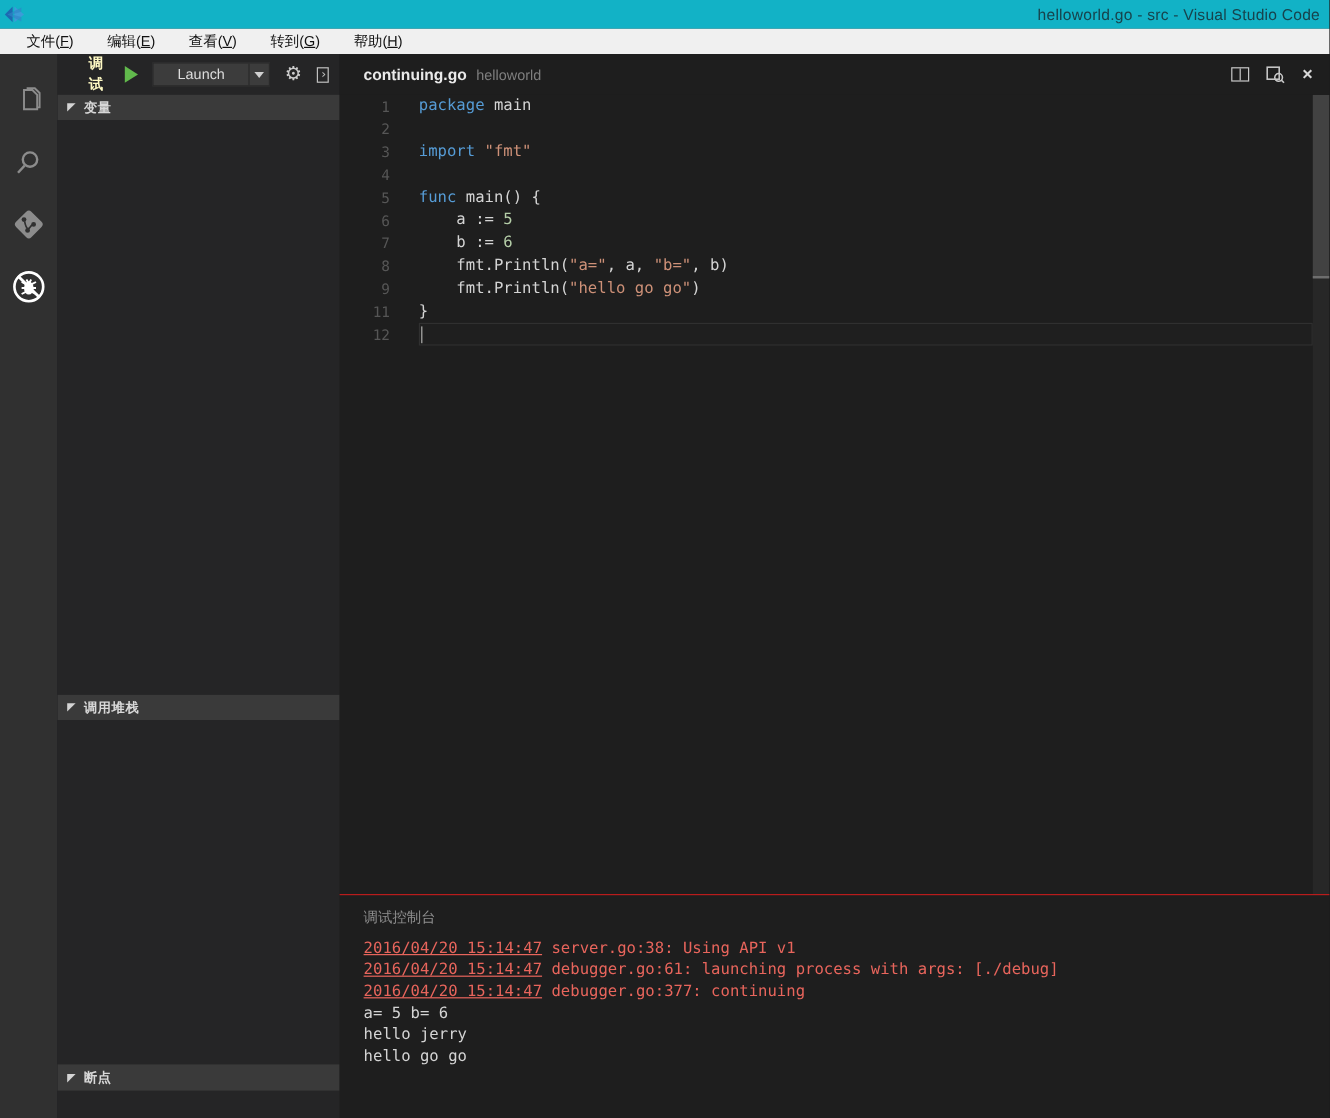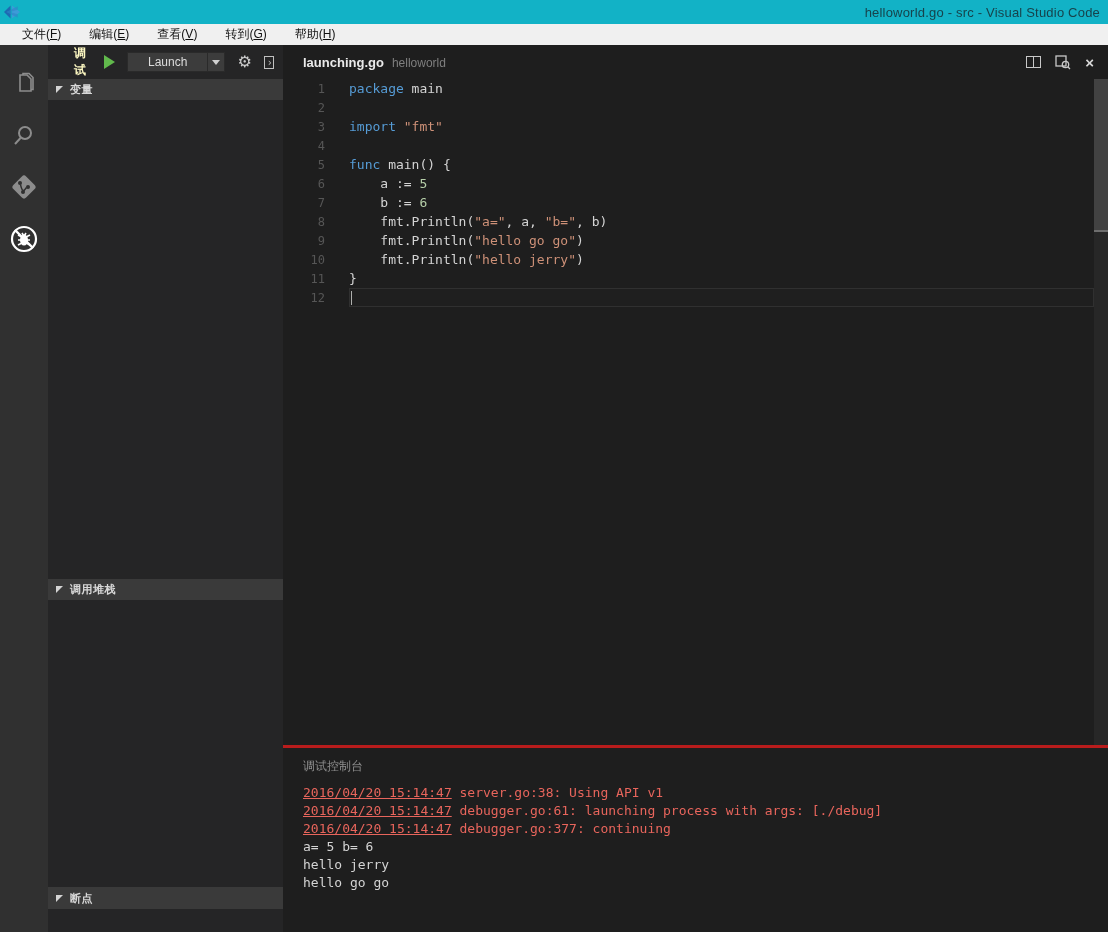--- a/index.html
+++ b/index.html
@@ -63,21 +63,21 @@
   .cursor { position:absolute; left:1px; top:2px; width:1px; height:14px; background:#aeafad; }
   .tok-kw { color:#569cd6; }
   .tok-str { color:#ce9178; }
   .tok-num { color:#b5cea8; }
   .tok-pl { color:#d4d4d4; }
 
   .scrollbar { position:absolute; top:0; right:0; width:14px; height:100%; background:#272727; }
   .scrollbar .thumb { width:100%; height:153px; background:#424242; border-bottom:2px solid #6e6e6e; cursor:pointer; }
 
   
-  .panel { height:187px; flex:none; background:#1e1e1e; border-top:3px solid #b91c1c; padding:10px 0 0 20px; }
+  .panel { height:187px; flex:none; background:#1e1e1e; border-top:1px solid #b91c1c; padding:10px 0 0 20px; }
   .panel-title { font-size:12px; color:#8f8f8f; margin-bottom:9px; }
   .console-line { font-family:"DejaVu Sans Mono","Liberation Mono",monospace; font-size:13px; height:18px; line-height:18px; white-space:pre; }
   .console-line .ts { color:#e8655c; text-decoration:underline; cursor:pointer; }
   .console-line .red { color:#e8655c; }
   .console-line .plain { color:#d4d4d4; }
 
   svg { display:block; }
 </style>
 </head>
 <body>
@@ -168,21 +168,21 @@
       <div class="section-header tall">
         <span class="twistie"></span>
         <span class="section-label">断点</span>
       </div>
       <div class="section-body" style="flex:1"></div>
     </div>
 
     <div class="editor-col">
       <div class="tabbar">
         <div class="tab">
-          <span class="fname">launching.go</span>
+          <span class="fname">continuing.go</span>
           <span class="fdir">helloworld</span>
         </div>
         <div class="tab-actions">
           <span class="ta-icon">
               <span class="split-icon"></span>
             </span>
           <span class="ta-icon">
             <svg width="16" height="15" viewBox="0 0 16 15" fill="none" stroke="#c8c8c8" stroke-width="1.3">
               <rect x="1" y="1" width="10" height="10"></rect>
               <circle cx="10.5" cy="9.5" r="3.2"></circle>
@@ -225,24 +225,20 @@
             </div>
             <div class="code-row">
               <div class="line-num">8</div>
               <div class="code-text"><span class="tok-pl">    fmt.Println(</span><span class="tok-str">"a="</span><span class="tok-pl">, a, </span><span class="tok-str">"b="</span><span class="tok-pl">, b)</span></div>
             </div>
             <div class="code-row">
               <div class="line-num">9</div>
               <div class="code-text"><span class="tok-pl">    fmt.Println(</span><span class="tok-str">"hello go go"</span><span class="tok-pl">)</span></div>
             </div>
             <div class="code-row">
-              <div class="line-num">10</div>
-              <div class="code-text"><span class="tok-pl">    fmt.Println(</span><span class="tok-str">"hello jerry"</span><span class="tok-pl">)</span></div>
-            </div>
-            <div class="code-row">
               <div class="line-num">11</div>
               <div class="code-text"><span class="tok-pl">}</span></div>
             </div>
             <div class="code-row">
               <div class="line-num">12</div>
               <div class="code-text current"><span class="cursor"></span></div>
             </div>
           </div>
         <div class="scrollbar">
           <div class="thumb"></div>

